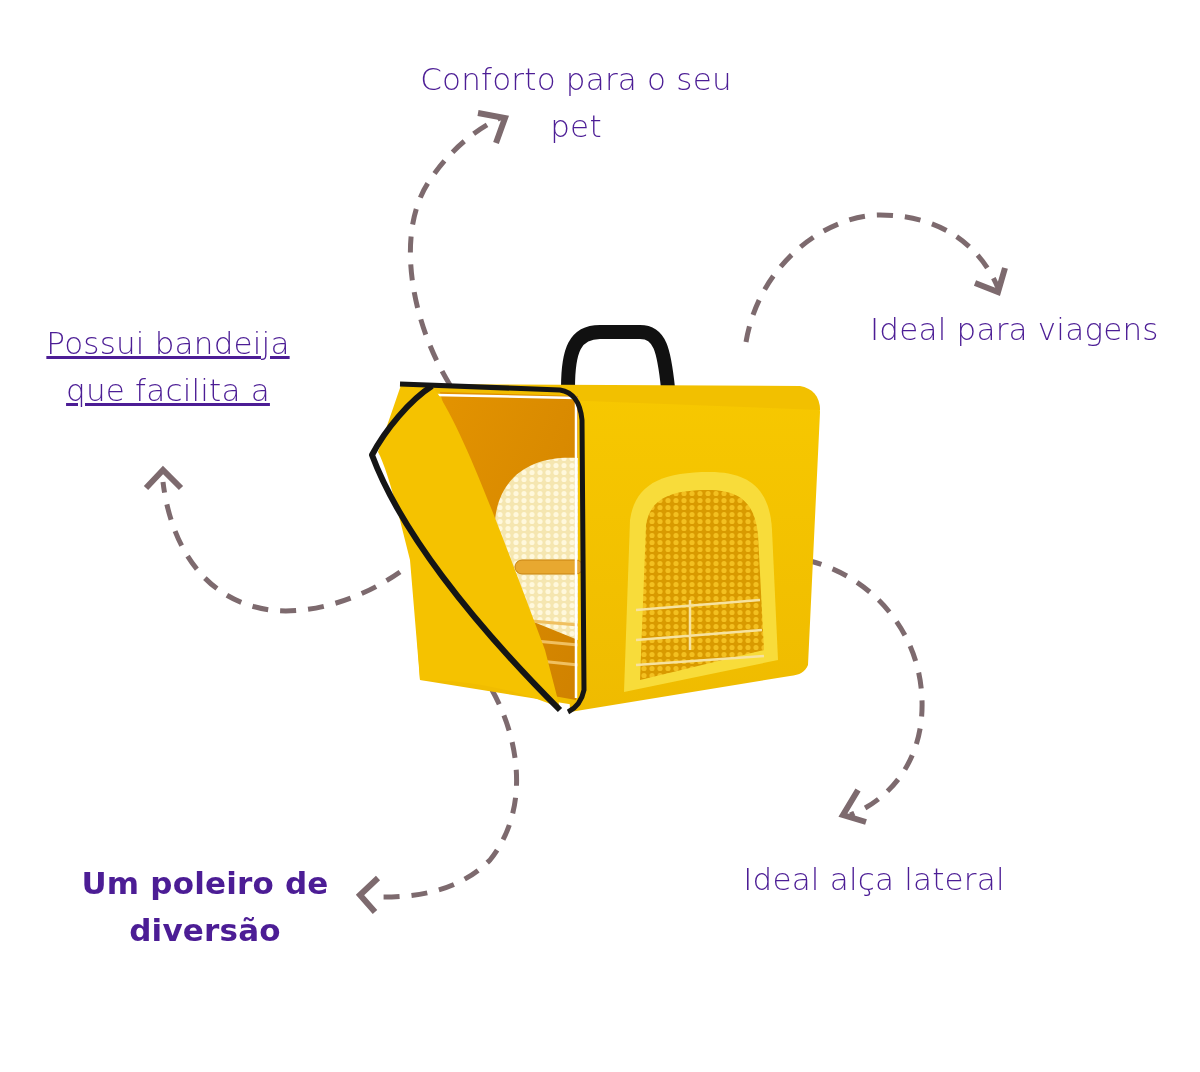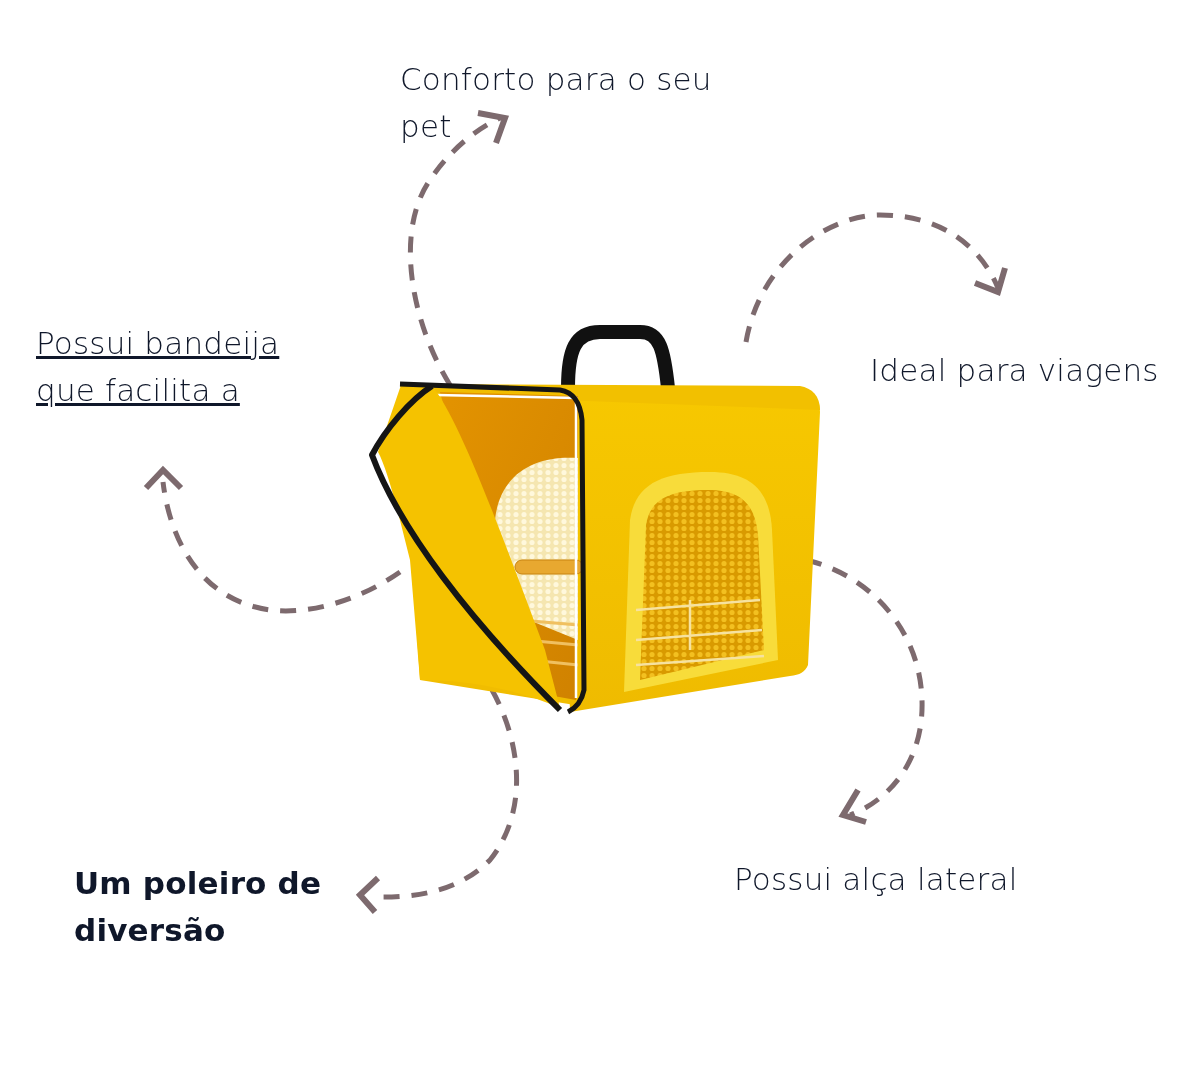--- a/index.html
+++ b/index.html
@@ -1,48 +1,48 @@
 <!DOCTYPE html>
 <html><head>
 <meta charset="utf-8">
 <style>
   html, body { margin: 0; padding: 0; background: #ffffff; }
   body { width: 1200px; height: 1072px; position: relative; overflow: hidden;
          font-family: "DejaVu Sans", sans-serif; }
-  .label { position: absolute; color: #0f172a; font-size: 31px; line-height: 47px;
-           text-align: left; font-weight: 300; letter-spacing: 0.2px; white-space: nowrap; }
+  .label { position: absolute; color: #4c1d95; font-size: 31px; line-height: 47px;
+           text-align: center; font-weight: 300; letter-spacing: 0.2px; white-space: nowrap; }
   .label span { display: block; }
   svg.overlay { position: absolute; left: 0; top: 0; }
   .arrow { fill: none; stroke: #7d6a6e; stroke-width: 5; stroke-dasharray: 16 12; stroke-linecap: butt; }
   .arrowhead { fill: none; stroke: #7d6a6e; stroke-width: 6; stroke-linecap: butt; stroke-linejoin: miter; }
 </style>
 </head>
 <body>
 
 <div class="label" style="left:400px; top:56px; width:352px;">
   <span>Conforto para o seu</span>
   <span>pet</span>
 </div>
 
-<div class="label" style="left:870px; top:306px; width:282px;margin-top:41px;">
+<div class="label" style="left:870px; top:306px; width:282px;">
   <span>Ideal para viagens</span>
 </div>
 
 <div class="label" style="left:36px; top:320px; width:264px;text-decoration:underline;">
   <span>Possui bandeija</span>
   <span>que facilita a</span>
 </div>
 
 <div class="label" style="left:74px; top:860px; width:262px;font-weight:bold;">
   <span>Um poleiro de</span>
   <span>diversão</span>
 </div>
 
 <div class="label" style="left:734px; top:856px; width:280px;">
-  <span>Possui alça lateral</span>
+  <span>Ideal alça lateral</span>
 </div>
 
 <svg class="overlay" width="1200" height="1072" viewBox="0 0 1200 1072">
 
   <g>
     <path class="arrow" d="M450 385 C 410 320, 395 230, 430 180 C 450 150, 475 130, 500 118"></path>
     <path class="arrowhead" d="M478 113 L 505 118 L 496 143"></path>
   </g>
 
   <g>

